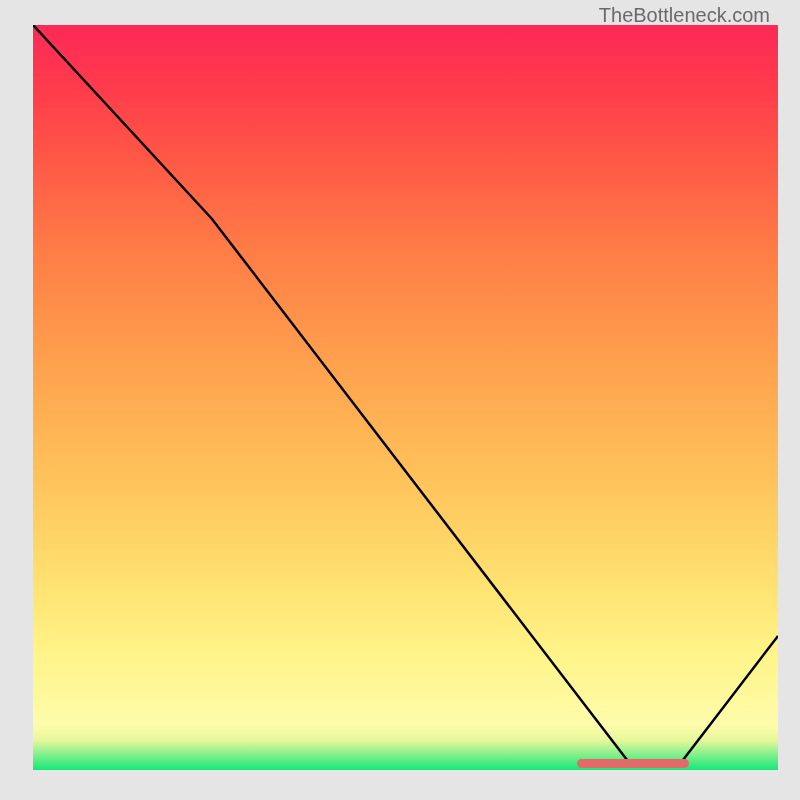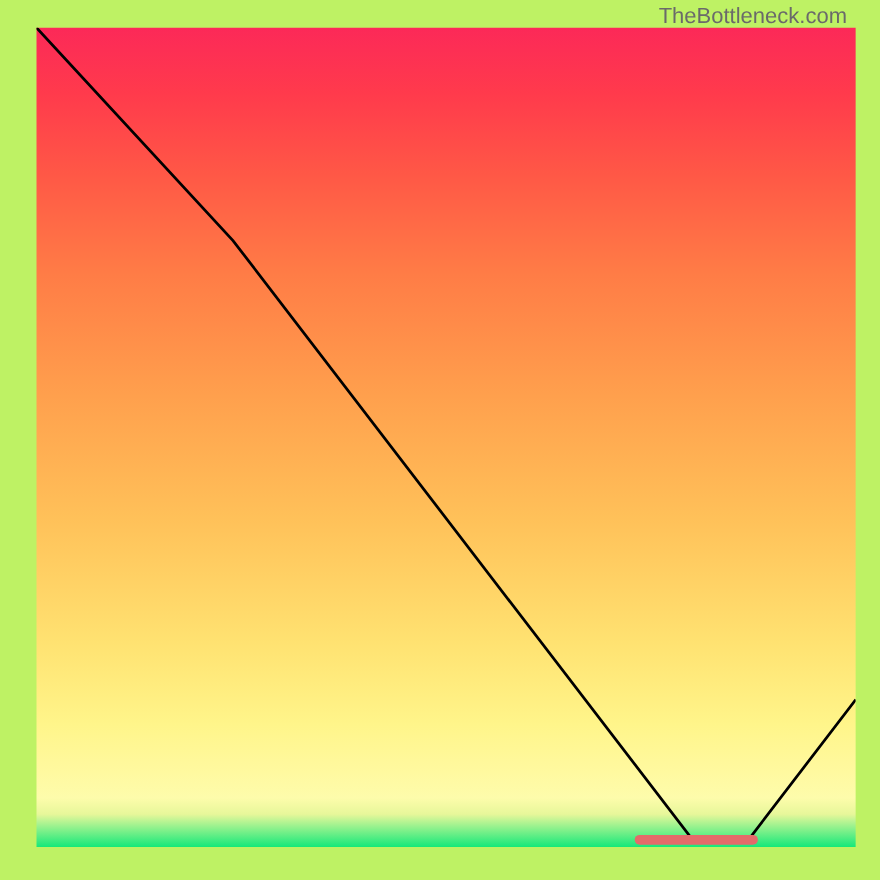--- a/index.html
+++ b/index.html
@@ -1,16 +1,16 @@
 <!DOCTYPE html>
 <html><head>
 <meta charset="utf-8">
 <style>
   html,body{margin:0;padding:0;width:800px;height:800px;background:#000;overflow:hidden;}
-  .frame{position:absolute;left:0;top:0;width:800px;height:800px;background:#bef264;}
+  .frame{position:absolute;left:0;top:0;width:800px;height:800px;background:#e5e5e5;}
   .plot{position:absolute;left:33px;top:25px;width:745px;height:745px;overflow:hidden;}
   .grad{width:100%;height:100%;
     background:linear-gradient(to top,
       #15e87a 0%,
       #7ef08a 2%,
       #e7f79a 4%,
       #fdfcab 6%,
       #fff9a0 9%,
       #fff58a 15%,
       #ffe271 25%,

